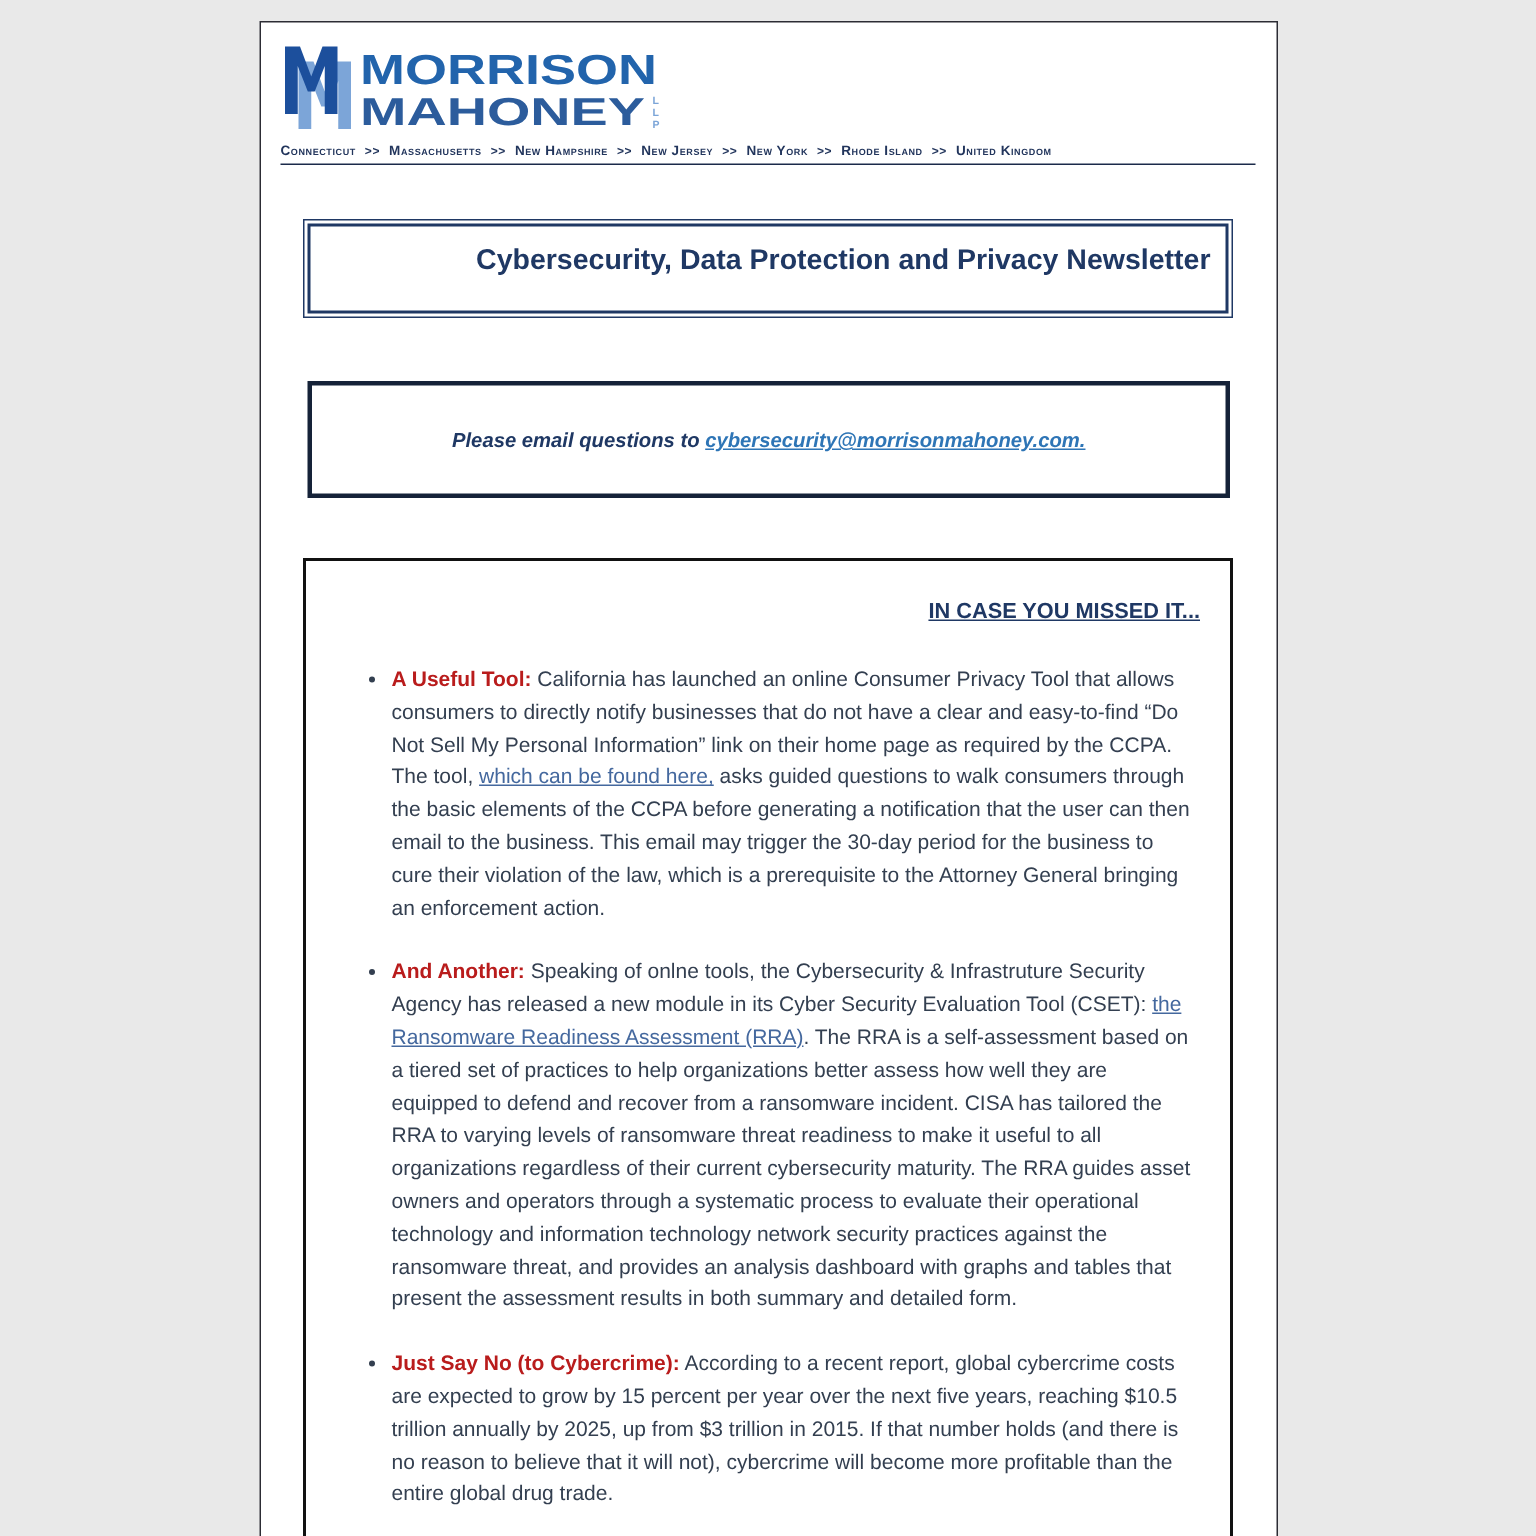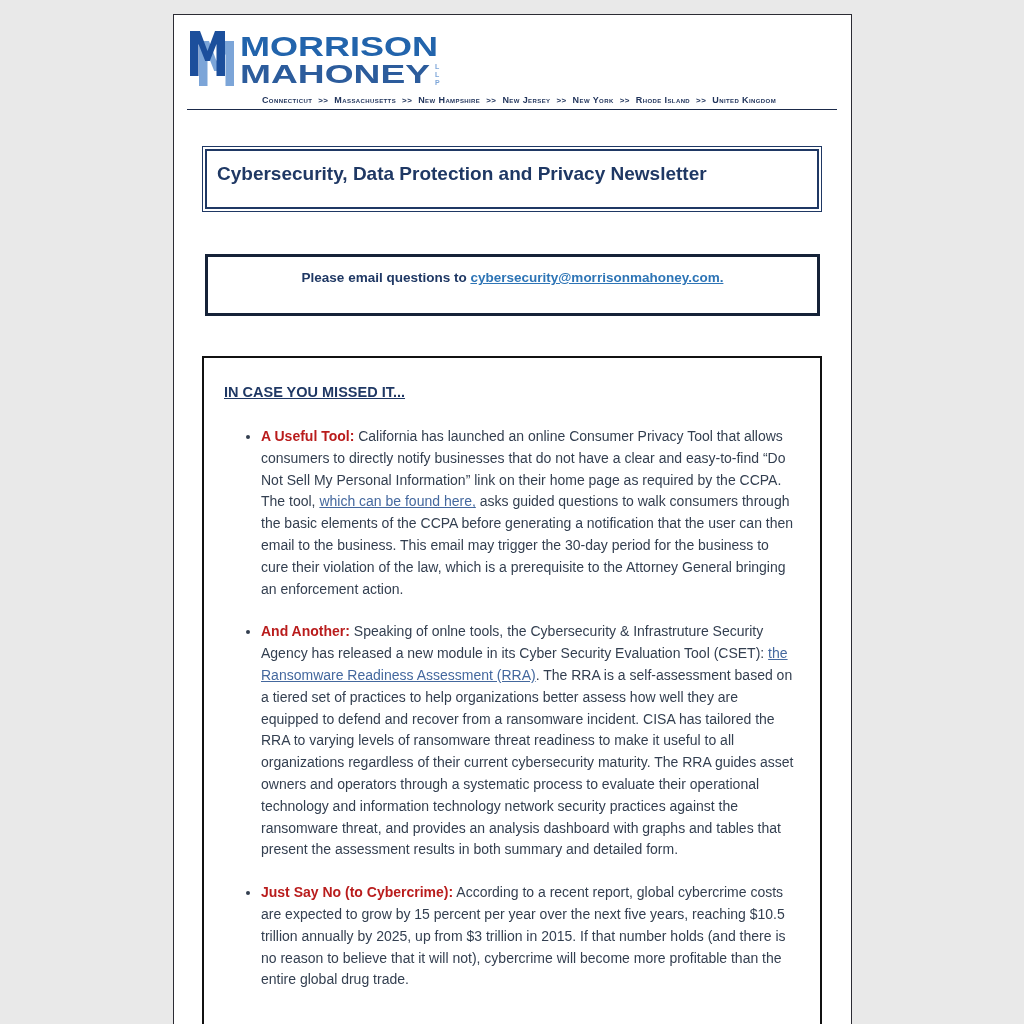--- a/index.html
+++ b/index.html
@@ -25,21 +25,20 @@
     margin: 15px 0 0 14px;
   }
   .locations {
     margin: 7px 0 0 13px;
     font-size: 9px;
     font-variant: small-caps;
     font-weight: 600;
     letter-spacing: 0.4px;
     color: #22355c;
     white-space: nowrap;
-    text-align: center;
   }
   .loc-sep {
     font-weight: 700;
     margin: 0 6px;
     font-variant: normal;
     font-size: 8px;
   }
   .letterhead-rule {
     border: none;
     border-top: 1px solid #1b2a4a;
@@ -47,21 +46,21 @@
   }
   
   .masthead-outer {
     margin: 36px 29px 0 28px;
     border: 1px solid #1f3864;
     padding: 2px;
   }
   .masthead-inner {
     border: 2px solid #1f3864;
     padding: 12px 10px 13px 10px;
-    text-align: left;
+    text-align: right;
   }
   .newsletter-title {
     margin: 0 0 9px 0;
     font-size: 19px;
     font-weight: bold;
     color: #1f3864;
   }
   .newsletter-date {
     margin: 0;
     font-size: 13.5px;
@@ -71,37 +70,37 @@
   
   .notice-box {
     margin: 42px 31px 0 31px;
     border: 3px solid #152238;
     padding: 13px 10px 14px 10px;
     text-align: center;
     font-size: 13.5px;
     font-weight: bold;
     color: #1f3864;
   }
-  .notice-line1 { margin: 0 0 14px 0; }
+  .notice-line1 { margin: 16px 0 14px 0; font-style: italic; }
   .notice-line2 { margin: 0; }
   .notice-link {
     color: #2e75b6;
     text-decoration: underline;
     font-weight: bold;
   }
   
   .content-box {
     margin: 40px 29px 0 28px;
     border: 2px solid #111111;
     padding: 26px 20px 60px 20px;
     min-height: 900px;
   }
   .section-heading {
     margin: 0 0 26px 0;
-    text-align: left;
+    text-align: right;
     font-size: 14.5px;
     font-weight: bold;
     text-decoration: underline;
     color: #1f3864;
   }
   .bullet-list {
     margin: 0;
     padding: 0 1px 0 37px;
     color: #333f50;
     font-size: 14px;

